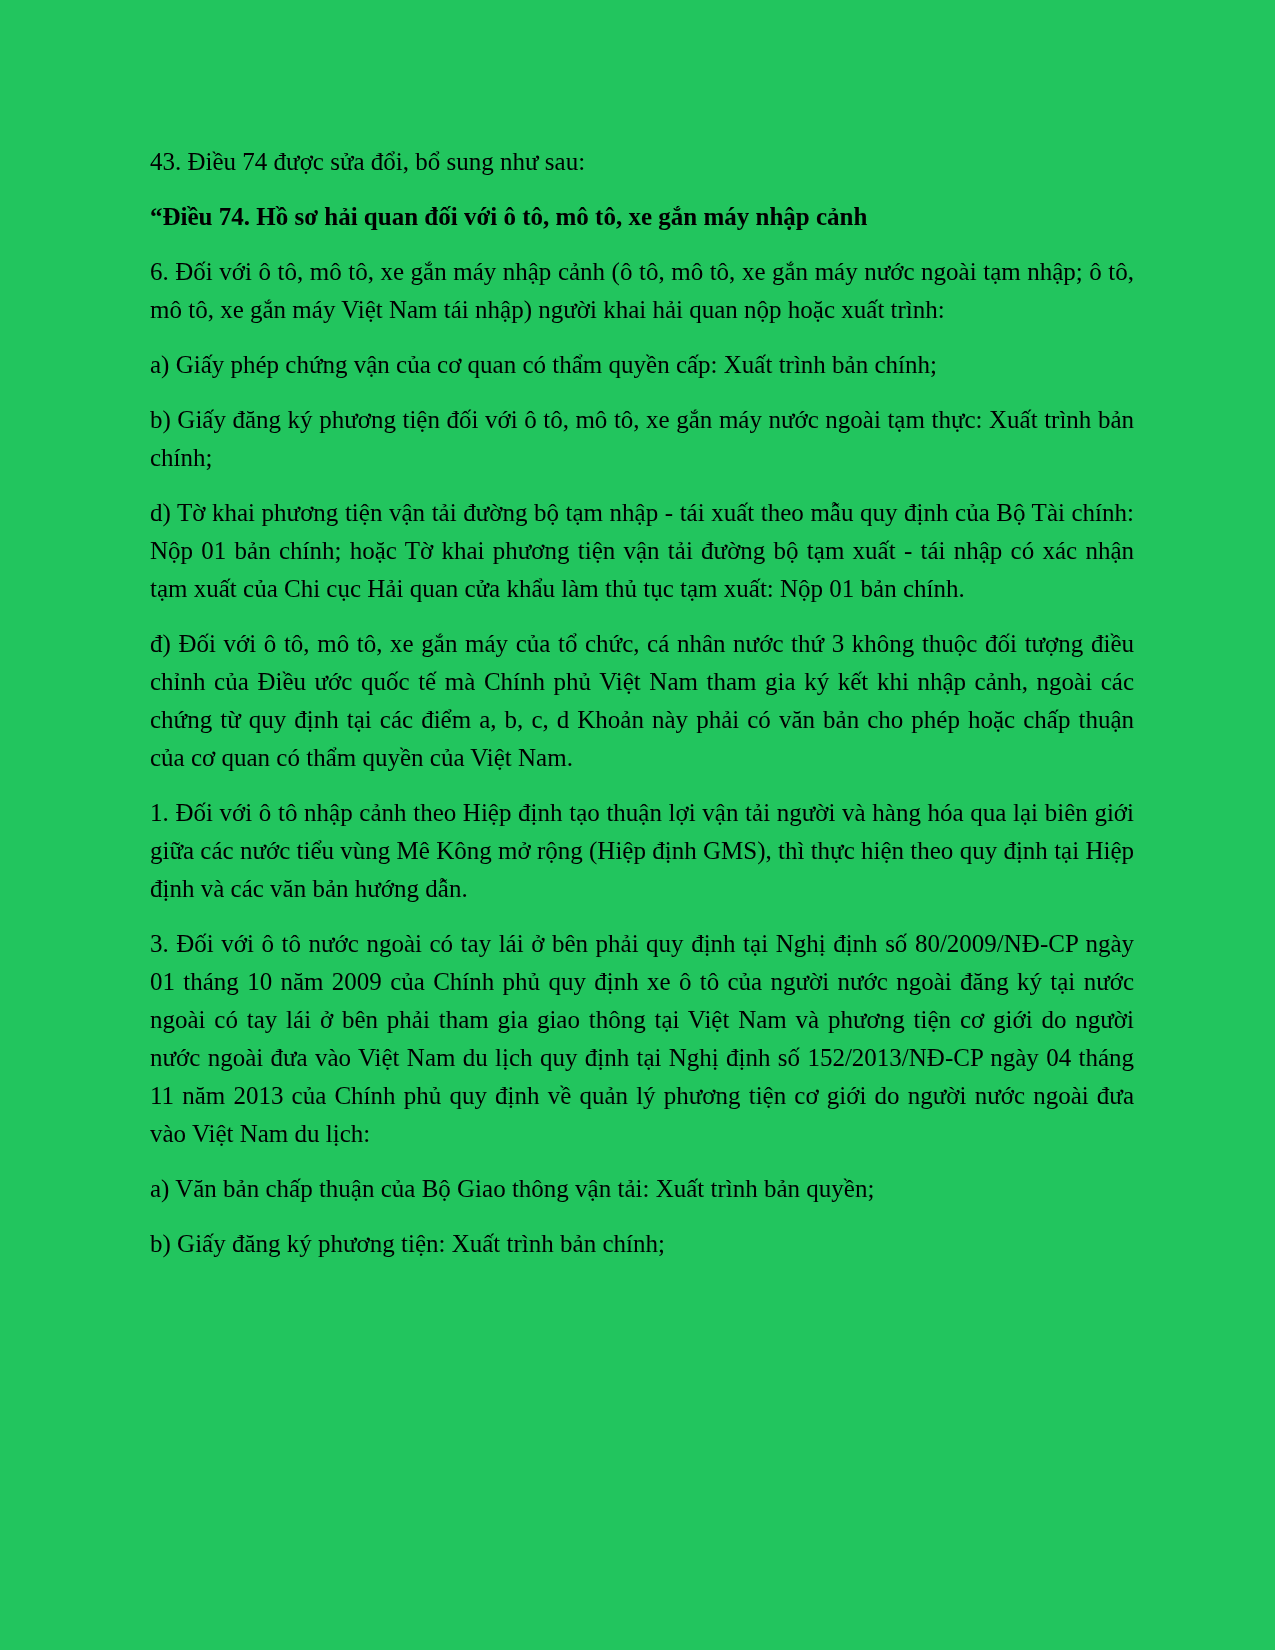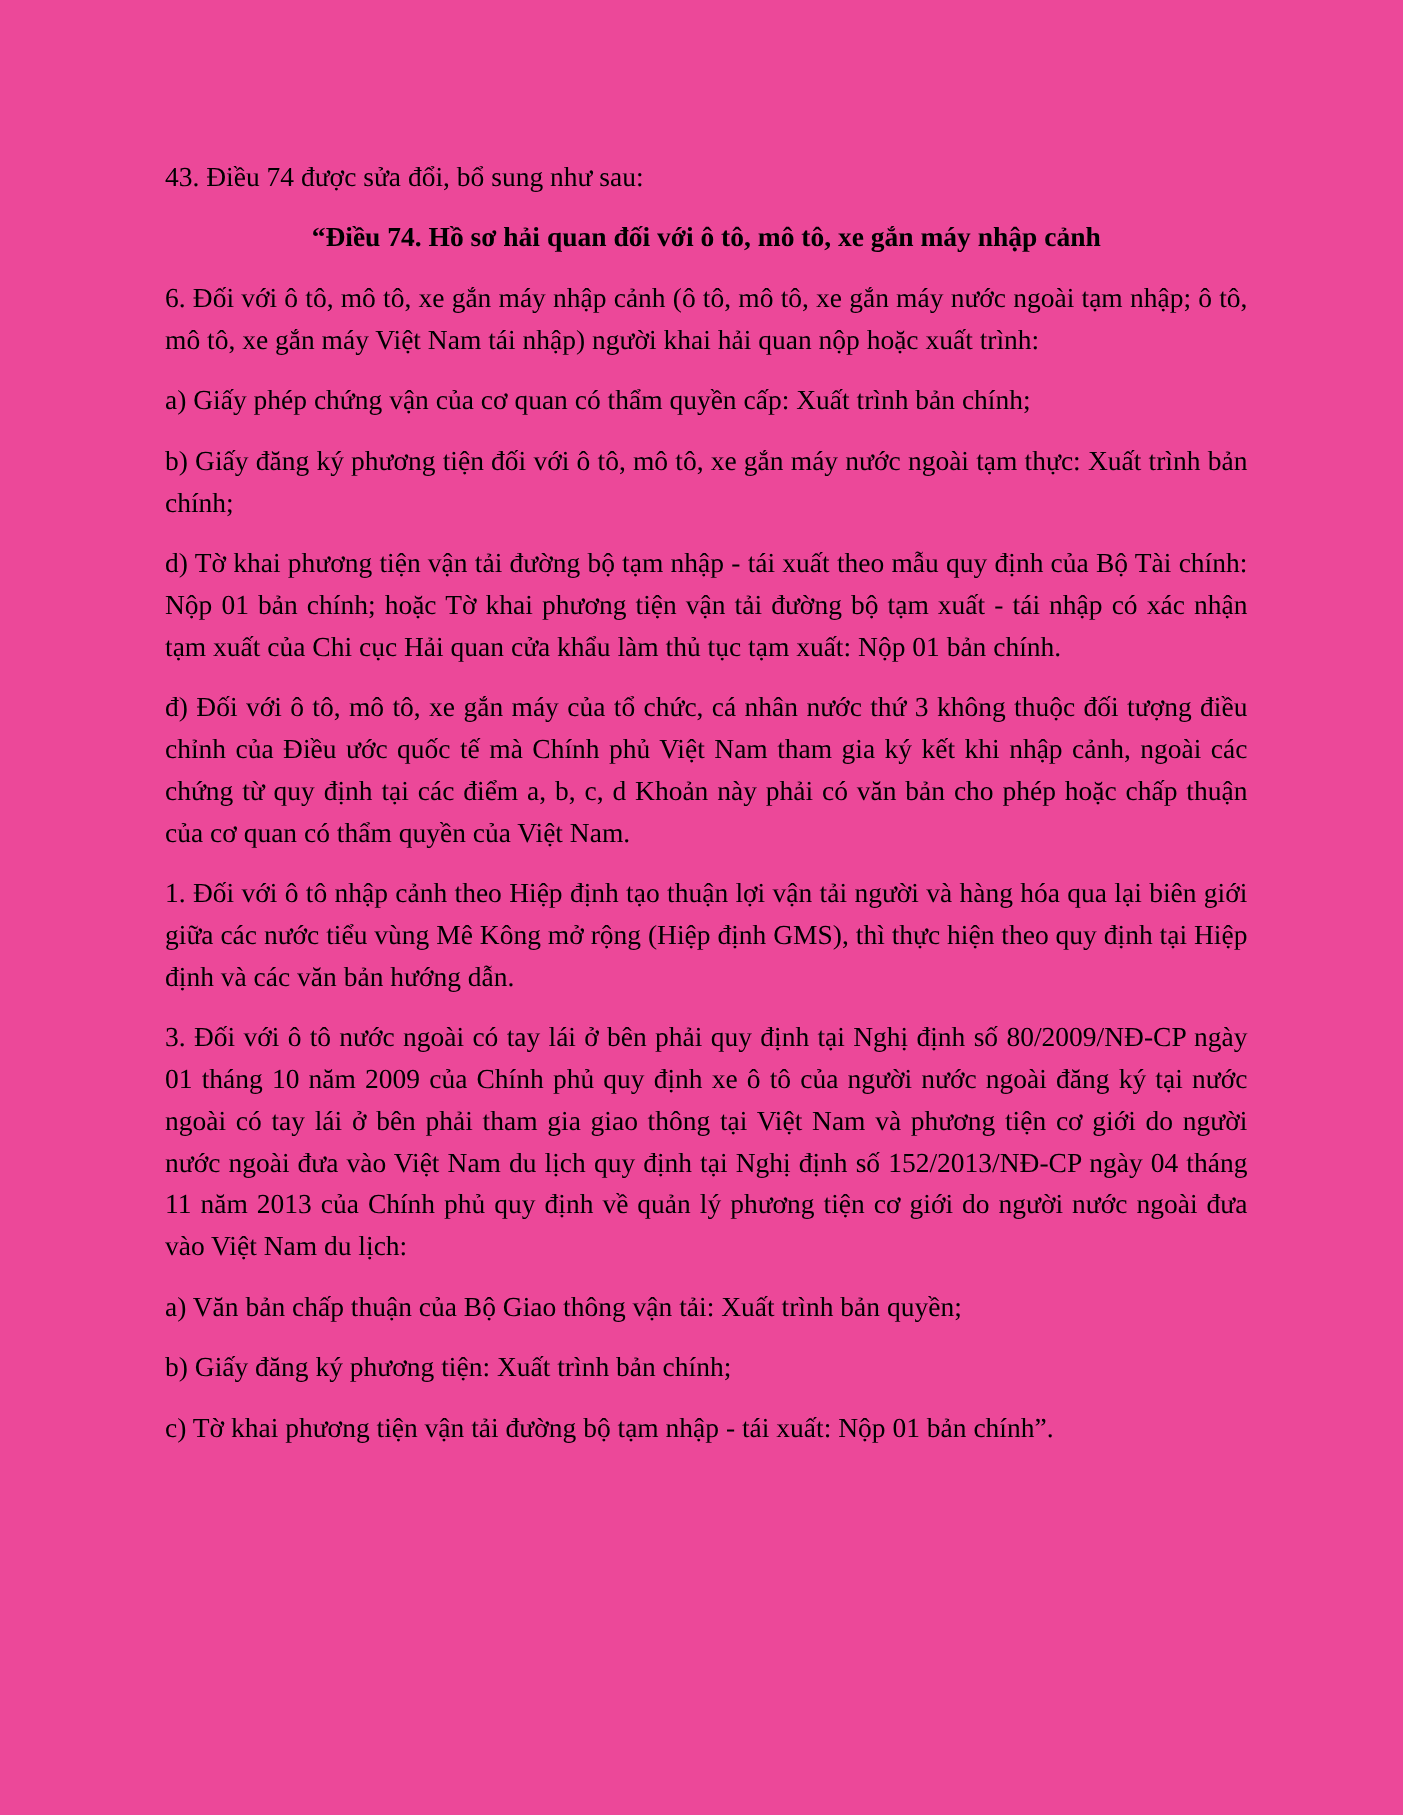--- a/index.html
+++ b/index.html
@@ -6,54 +6,53 @@
   html, body {
     margin: 0;
     padding: 0;
     background: #ffffff;
   }
   .page {
     position: relative;
     width: 1275px;
     height: 1650px;
     margin: 0 auto;
-    background: #ec4899;
+    background: #22c55e;
     box-sizing: border-box;
     padding: 143px 141px 0 150px;
     overflow: hidden;
   }
   .doc-body {
     width: 100%;
   }
   .para {
     font-family: "Liberation Serif", "DejaVu Serif", serif;
     font-size: 25px;
     line-height: 38px;
     color: #000000;
     text-align: justify;
     margin: 0 0 17px 0;
     word-spacing: normal;
     hyphens: none;
   }
   .para.bold {
     font-weight: bold;
-    text-align: center;
+    text-align: left;
   }
 </style>
 </head>
 <body>
 
 <div class="page">
   <div class="doc-body" id="doc-body">
       <p class="para">43. Điều 74 được sửa đổi, bổ sung như sau:</p>
       <p class="para bold">“Điều 74. Hồ sơ hải quan đối với ô tô, mô tô, xe gắn máy nhập cảnh</p>
       <p class="para">6. Đối với ô tô, mô tô, xe gắn máy nhập cảnh (ô tô, mô tô, xe gắn máy nước ngoài tạm nhập; ô tô, mô tô, xe gắn máy Việt Nam tái nhập) người khai hải quan nộp hoặc xuất trình:</p>
       <p class="para">a) Giấy phép chứng vận của cơ quan có thẩm quyền cấp: Xuất trình bản chính;</p>
       <p class="para">b) Giấy đăng ký phương tiện đối với ô tô, mô tô, xe gắn máy nước ngoài tạm thực: Xuất trình bản chính;</p>
       <p class="para">d) Tờ khai phương tiện vận tải đường bộ tạm nhập - tái xuất theo mẫu quy định của Bộ Tài chính: Nộp 01 bản chính; hoặc Tờ khai phương tiện vận tải đường bộ tạm xuất - tái nhập có xác nhận tạm xuất của Chi cục Hải quan cửa khẩu làm thủ tục tạm xuất: Nộp 01 bản chính.</p>
       <p class="para">đ) Đối với ô tô, mô tô, xe gắn máy của tổ chức, cá nhân nước thứ 3 không thuộc đối tượng điều chỉnh của Điều ước quốc tế mà Chính phủ Việt Nam tham gia ký kết khi nhập cảnh, ngoài các chứng từ quy định tại các điểm a, b, c, d Khoản này phải có văn bản cho phép hoặc chấp thuận của cơ quan có thẩm quyền của Việt Nam.</p>
       <p class="para">1. Đối với ô tô nhập cảnh theo Hiệp định tạo thuận lợi vận tải người và hàng hóa qua lại biên giới giữa các nước tiểu vùng Mê Kông mở rộng (Hiệp định GMS), thì thực hiện theo quy định tại Hiệp định và các văn bản hướng dẫn.</p>
       <p class="para">3. Đối với ô tô nước ngoài có tay lái ở bên phải quy định tại Nghị định số 80/2009/NĐ-CP ngày 01 tháng 10 năm 2009 của Chính phủ quy định xe ô tô của người nước ngoài đăng ký tại nước ngoài có tay lái ở bên phải tham gia giao thông tại Việt Nam và phương tiện cơ giới do người nước ngoài đưa vào Việt Nam du lịch quy định tại Nghị định số 152/2013/NĐ-CP ngày 04 tháng 11 năm 2013 của Chính phủ quy định về quản lý phương tiện cơ giới do người nước ngoài đưa vào Việt Nam du lịch:</p>
       <p class="para">a) Văn bản chấp thuận của Bộ Giao thông vận tải: Xuất trình bản quyền;</p>
       <p class="para">b) Giấy đăng ký phương tiện: Xuất trình bản chính;</p>
-      <p class="para">c) Tờ khai phương tiện vận tải đường bộ tạm nhập - tái xuất: Nộp 01 bản chính”.</p>
     </div>
 </div>
 
 </body></html>

